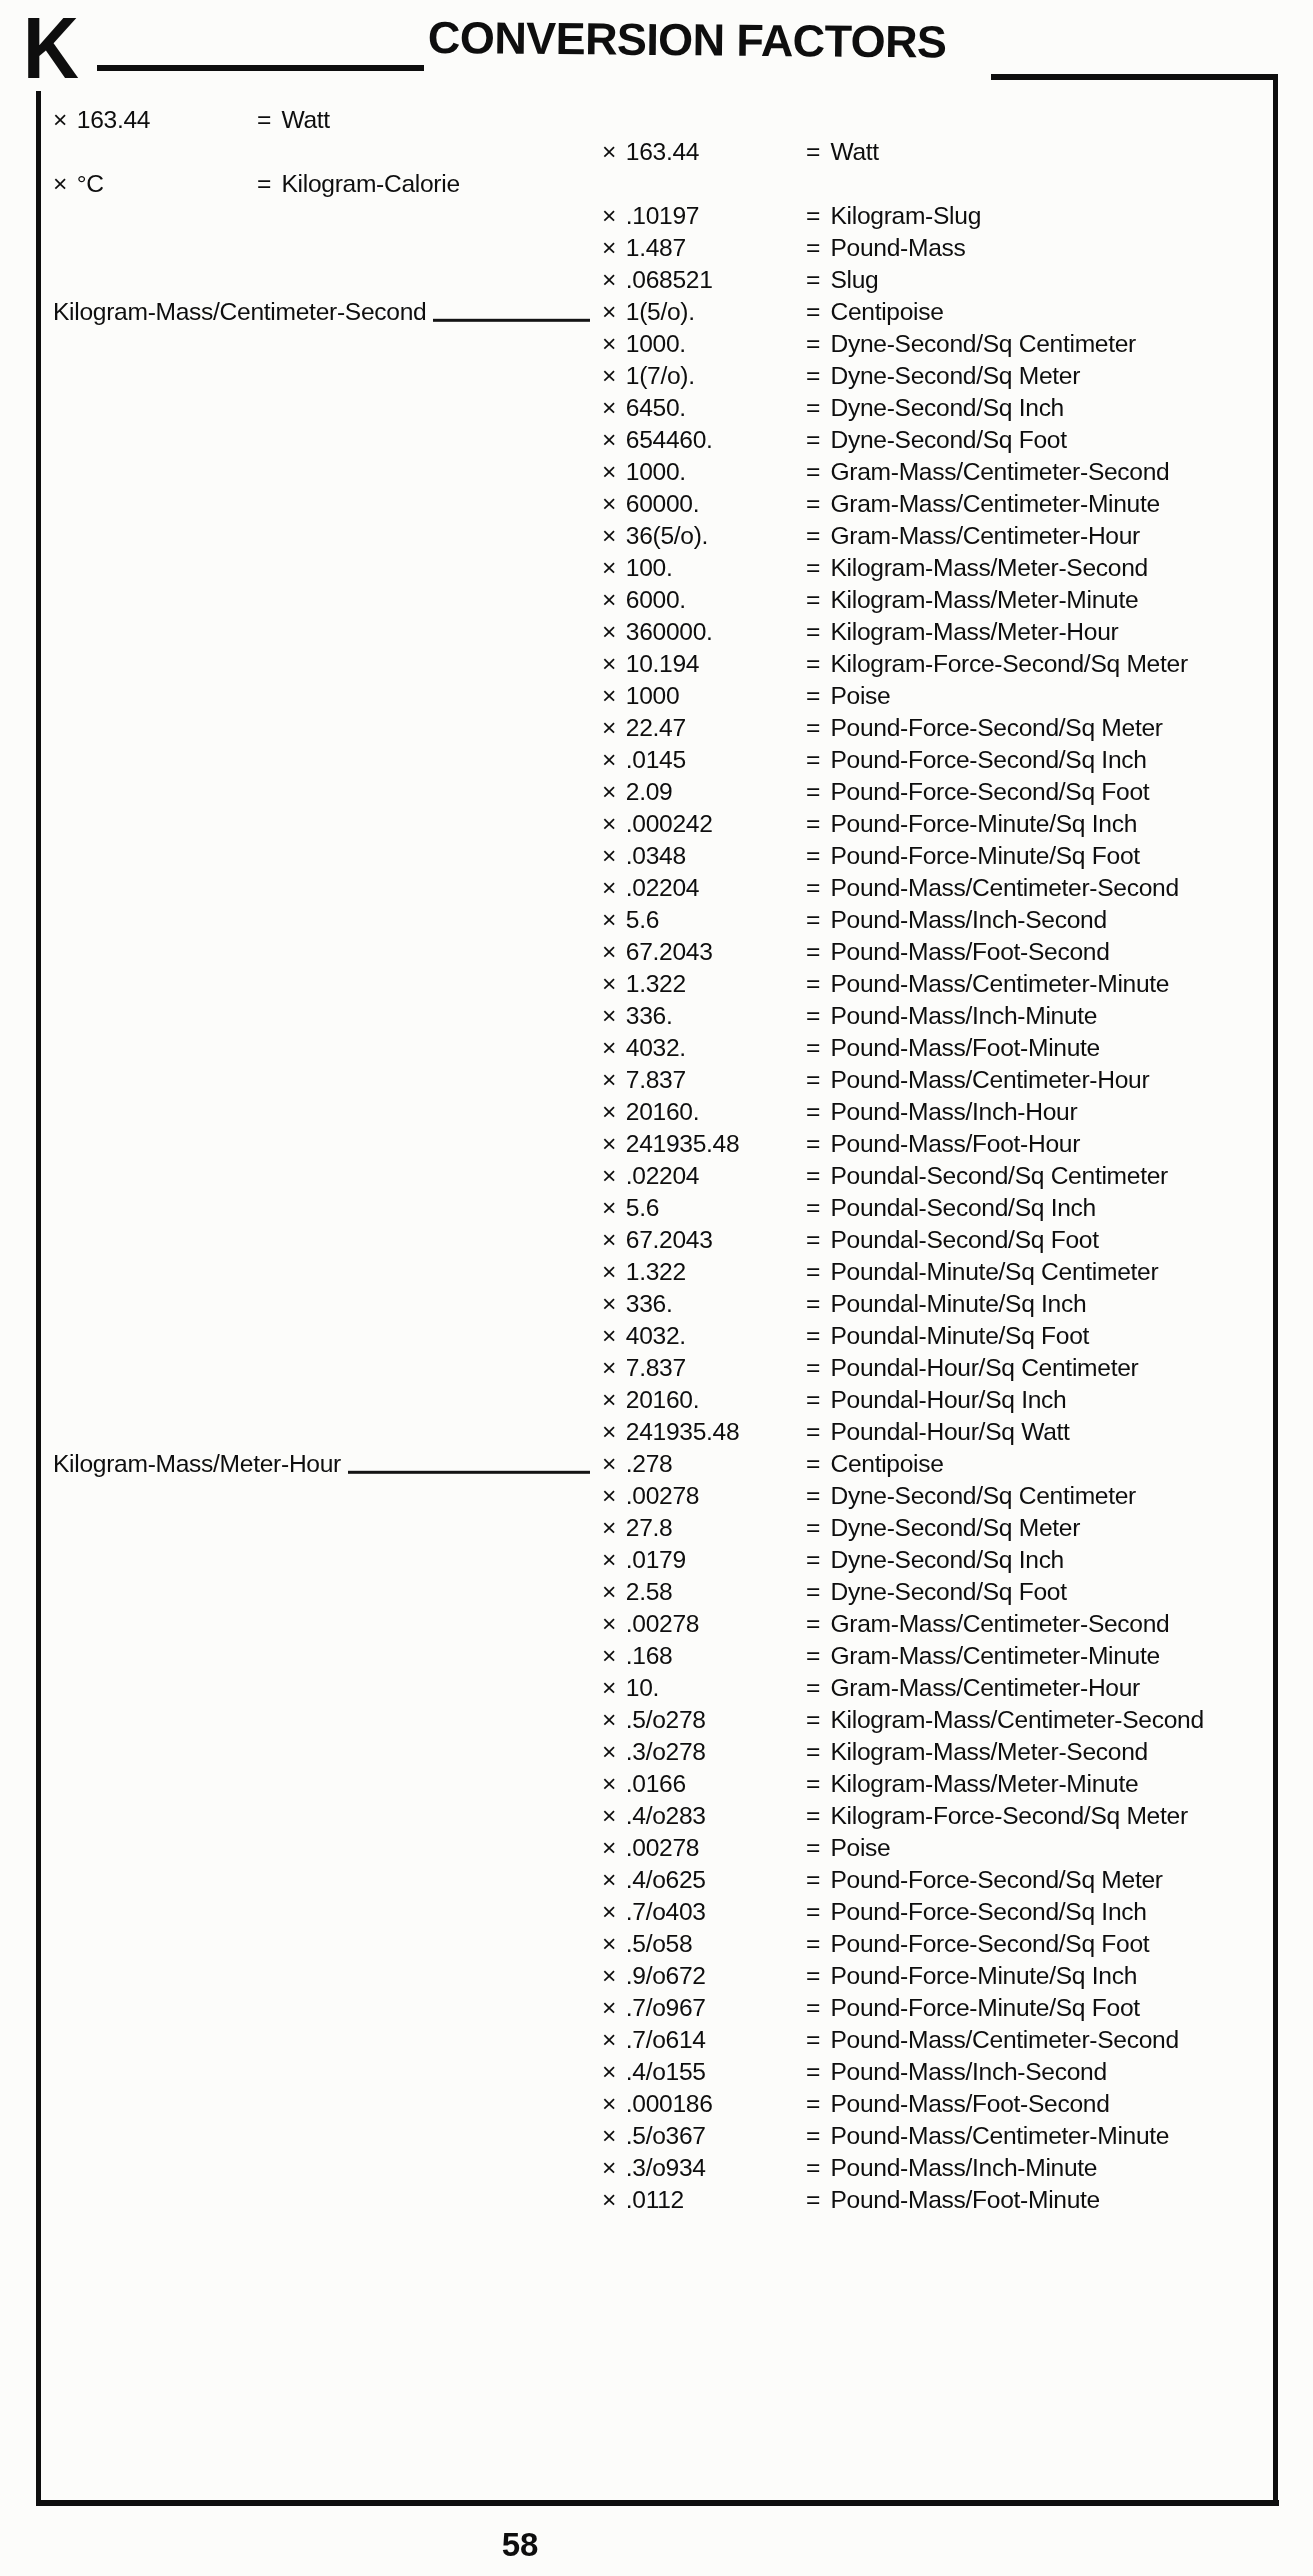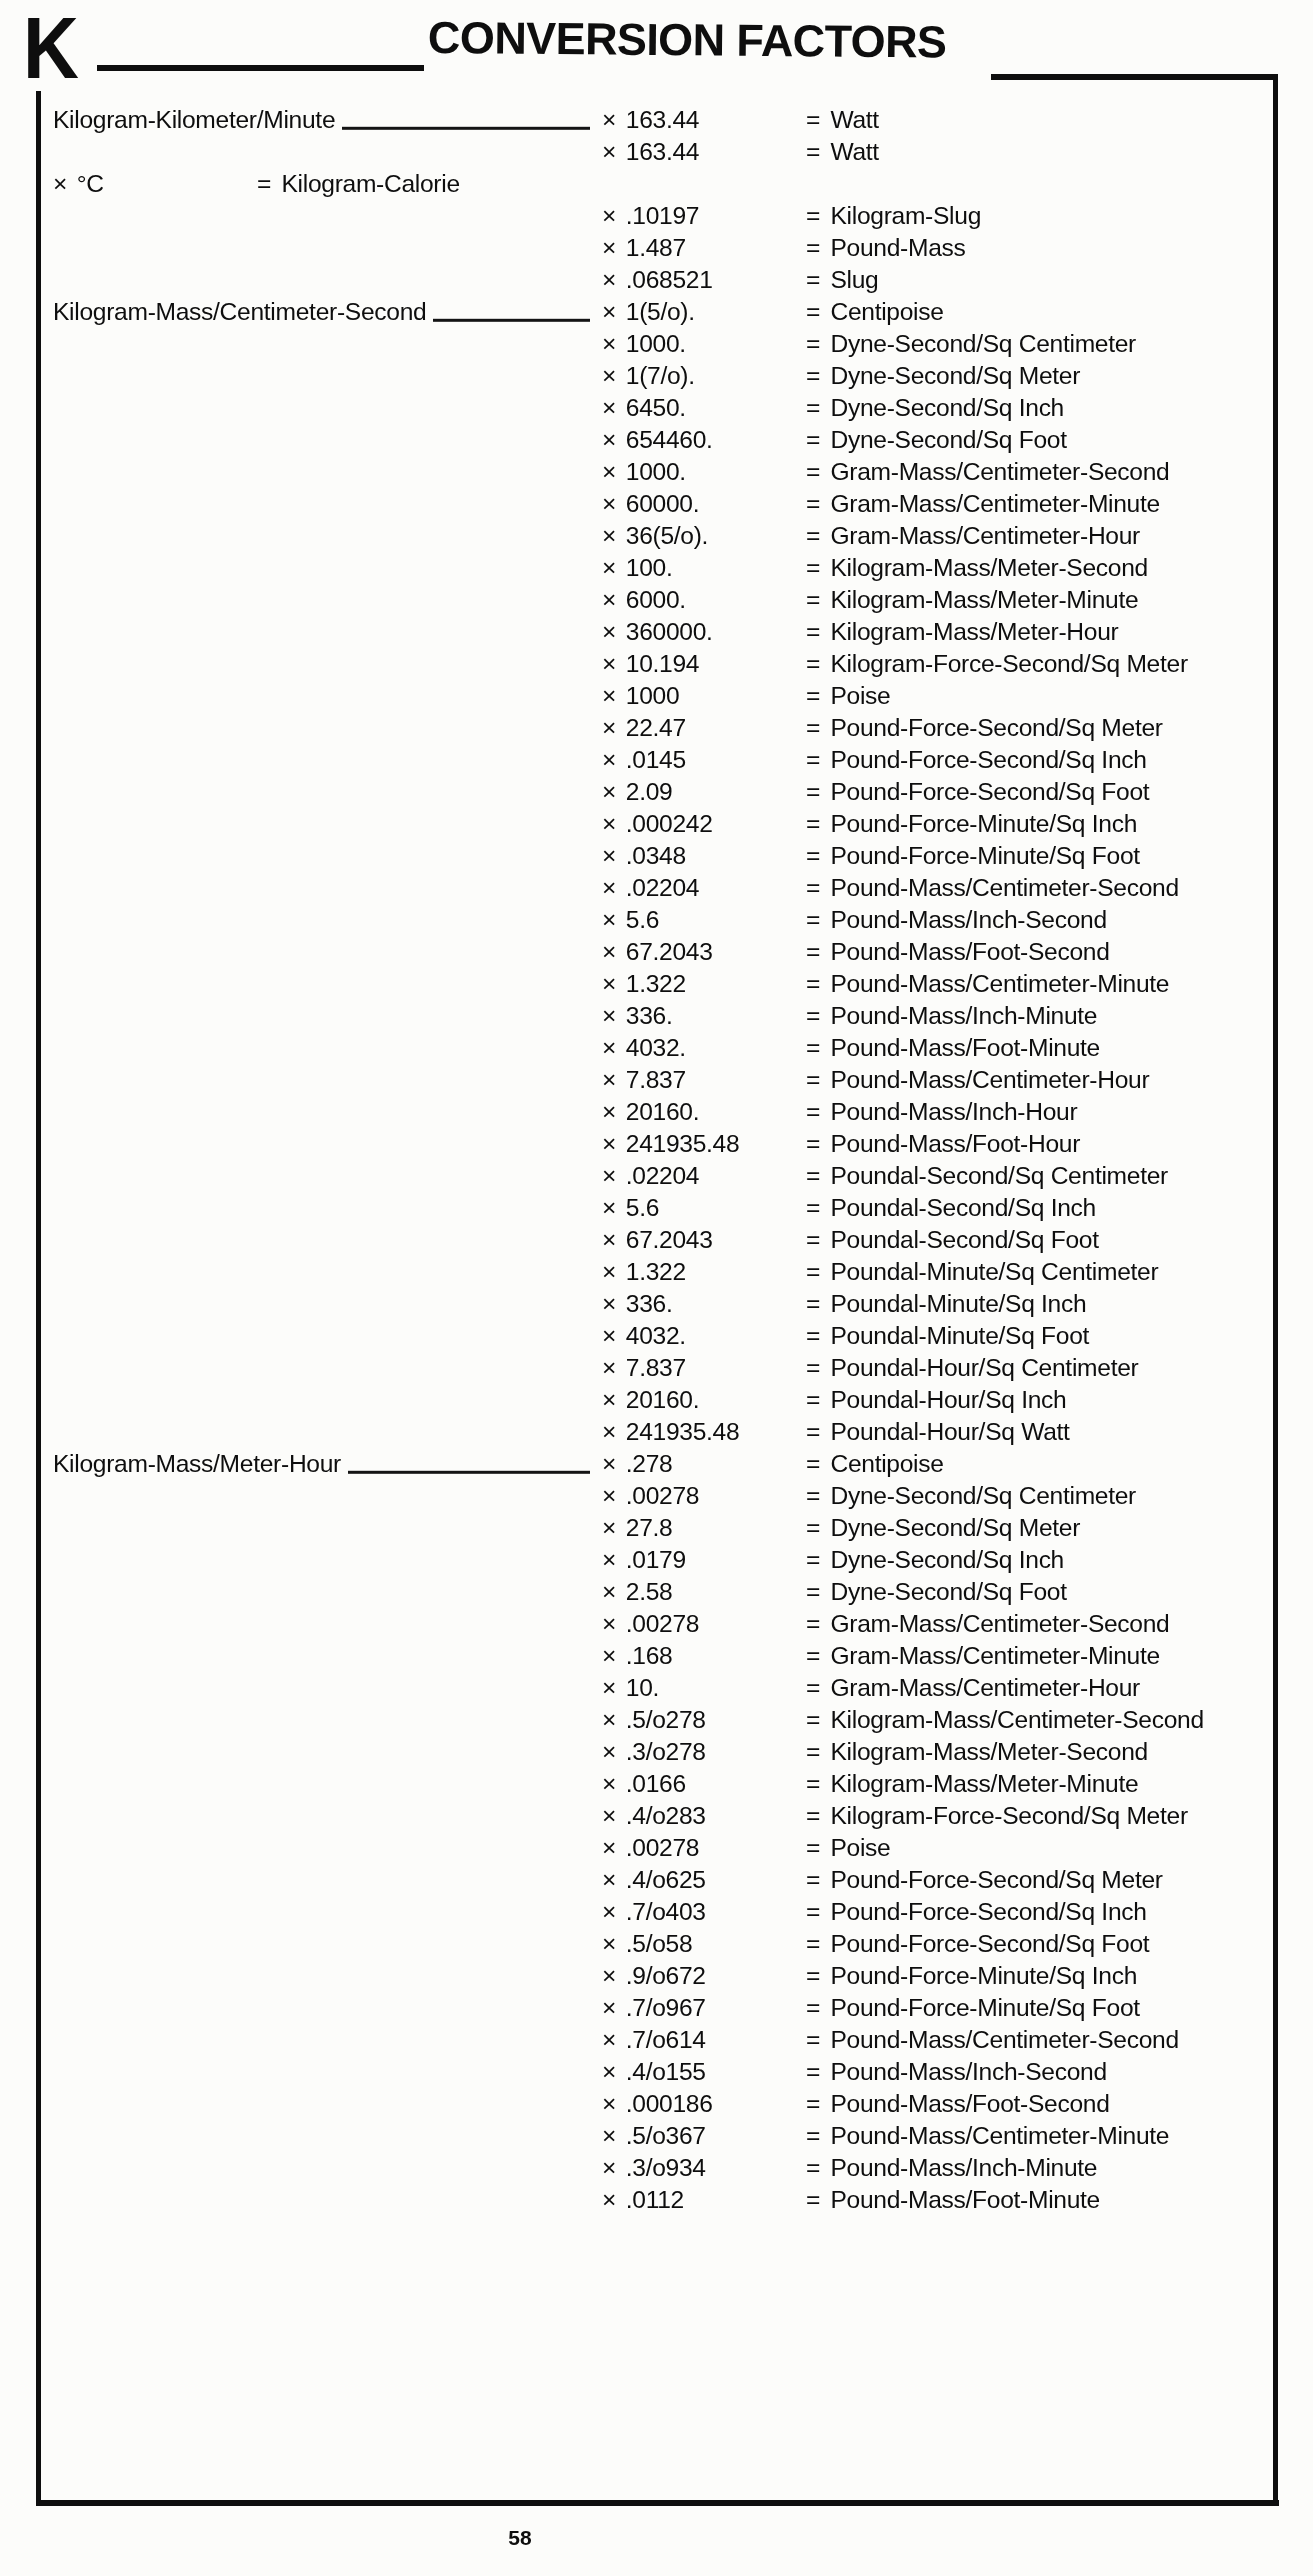--- a/index.html
+++ b/index.html
@@ -39,44 +39,40 @@
   .lbl{flex:none;}
   .leader{flex:1 1 auto;height:0;border-bottom:3.9px solid #141414;margin:0 11.6px 0 6.5px;transform:translateY(7.8px);}
   .leader.hidden{border-bottom:none;}
   .c-factor{width:204px;display:flex;align-items:center;}
   .c-result{flex:1;display:flex;align-items:center;min-width:0;}
   .mul{margin-right:9.7px;}
   .eq{margin-right:10.4px;}
   
   .page-number{
     position:absolute;left:0;top:2526px;width:1040px;
-    text-align:center;font-size:21px;font-weight:bold;letter-spacing:0;
+    text-align:center;font-size:33px;font-weight:bold;letter-spacing:0;
   }
 </style>
 </head>
 <body>
 
 <div class="page">
 
   <div class="k-letter">K</div>
 
   <div class="rule rule-left"></div>
   <div class="page-title">CONVERSION FACTORS</div>
   <div class="rule rule-right"></div>
 
   <div class="border-v border-left"></div>
   <div class="border-v border-right"></div>
   <div class="border-bottom"></div>
 
   <div class="rows" id="rows">
   <div class="row">
-    <div class="c-label">
-      <span class="lbl">Kilogram-Kilometer/Minute</span>
-      <span class="leader"></span>
-    </div>
     <div class="c-factor">
       <span class="mul">×</span>
           <span class="val">163.44</span>
     </div>
     <div class="c-result">
       <span class="eq">=</span>
           <span class="unit">Watt</span>
     </div>
   </div>
 

